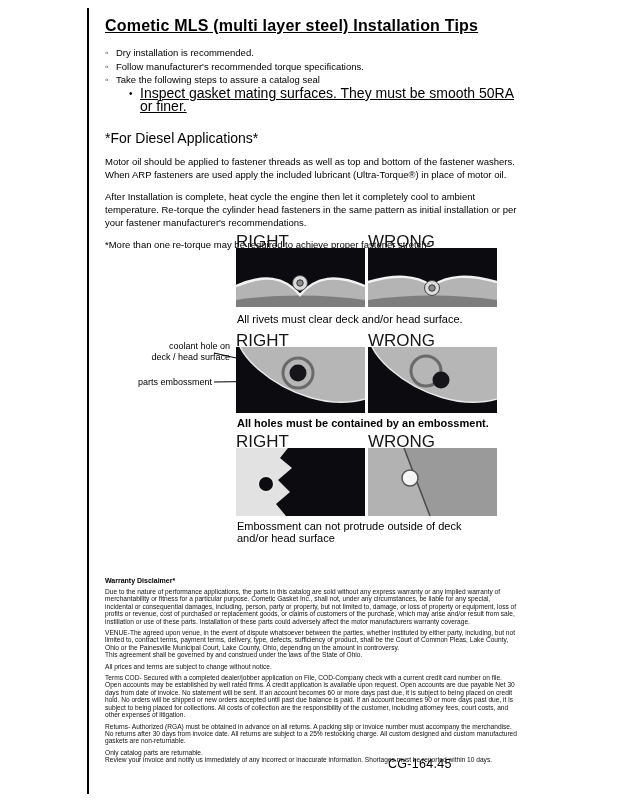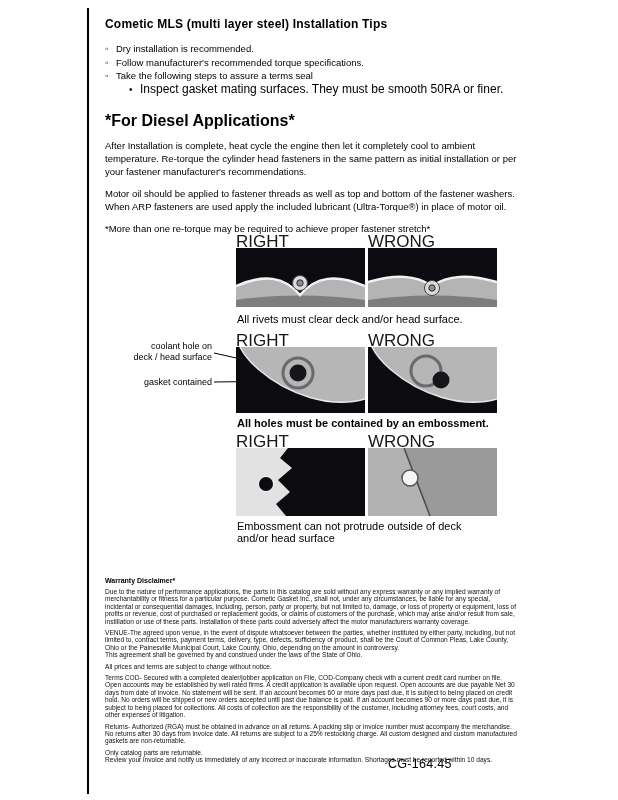--- a/index.html
+++ b/index.html
@@ -5,30 +5,30 @@
   * { margin:0; padding:0; box-sizing:border-box; }
   html,body { background:#ffffff; }
   body {
     width:618px; height:800px; position:relative; overflow:hidden;
     font-family:"Liberation Sans", sans-serif; color:#000;
   }
   .page { position:absolute; inset:0; background:#ffffff; }
   .left-rule { position:absolute; left:87px; top:8px; width:2px; height:786px; background:#000; }
 
   .content { position:absolute; left:105px; top:17px; width:418px; }
-  .title { font-size:12px; font-weight:bold; letter-spacing:.2px; }
+  .title { font-size:16px; font-weight:bold; text-decoration:underline; letter-spacing:.2px; }
 
   ul.tips { list-style:none; margin-top:11px; }
   ul.tips > li { font-size:9.5px; line-height:13.5px; padding-left:11px; position:relative; }
   ul.tips > li::before { content:"◦"; position:absolute; left:0; top:0; font-size:10px; }
   ul.subtips { list-style:none; margin-left:13px; }
-  ul.subtips > li { font-size:12px; line-height:13.5px; padding-left:11px; position:relative; }
+  ul.subtips > li { font-size:14px; line-height:13.5px; padding-left:11px; position:relative;text-decoration:underline; }
   ul.subtips > li::before { content:"•"; position:absolute; left:0; top:0; font-size:10px; }
 
-  .diesel-heading { font-size:16px; font-weight:bold; margin-top:16px; }
+  .diesel-heading { font-size:14px; font-weight:normal; margin-top:16px; }
   .body-p { font-size:9.5px; line-height:13px; margin-top:9px; width:416px; }
 
   .figures { position:absolute; left:0; top:231px; width:618px; height:320px; }
   .fig-label { position:absolute; width:129px; text-align:left; font-size:17px; color:#161616; }
   .panel { position:absolute; width:129px; }
   .panel svg { display:block; }
   .fig-caption { position:absolute; left:237px; width:280px; font-size:11px; line-height:12px; }
   .pre { white-space:pre-line; }
   .callout { position:absolute; font-size:9px; line-height:11px; text-align:right; color:#000; }
   .callout-lines { position:absolute; left:0; top:0; pointer-events:none; }
@@ -44,30 +44,30 @@
 
 <div class="page">
   <div class="left-rule"></div>
 
   <div class="content">
     <h1 class="title">Cometic MLS (multi layer steel) Installation Tips</h1>
 
     <ul class="tips">
       <li><span>Dry installation is recommended.</span></li>
       <li><span>Follow manufacturer's recommended torque specifications.</span></li>
-      <li><span>Take the following steps to assure a terms seal</span>
+      <li><span>Take the following steps to assure a catalog seal</span>
         <ul class="subtips">
           <li><span>Inspect gasket mating surfaces.  They must be smooth 50RA or finer.</span></li>
         </ul>
       </li>
     </ul>
 
     <h2 class="diesel-heading">*For Diesel Applications*</h2>
+    <p class="body-p">Motor oil should be applied to fastener threads as well as top and bottom of the fastener washers. When ARP fasteners are used apply the included lubricant (Ultra-Torque®) in place of motor oil.</p>
     <p class="body-p">After Installation is complete, heat cycle the engine then let it completely cool to ambient temperature. Re-torque the cylinder head fasteners in the same pattern as initial installation or per your fastener manufacturer's recommendations.</p>
-    <p class="body-p">Motor oil should be applied to fastener threads as well as top and bottom of the fastener washers. When ARP fasteners are used apply the included lubricant (Ultra-Torque®) in place of motor oil.</p>
     <p class="body-p">*More than one re-torque may be required to achieve proper fastener stretch*</p>
   </div>
 
   <div class="figures">
 
     <div class="fig-label" style="left:236px; top:1px;">RIGHT</div>
     <div class="fig-label" style="left:368px; top:1px;">WRONG</div>
 
     <div class="panel" style="left:236px; top:17px;">
       <svg width="129" height="59" viewBox="0 0 129 59">
@@ -87,23 +87,23 @@
         <path d="M0,34 C28,26 48,27 64,38 C80,27 100,26 129,34" fill="none" stroke="#f2f2f2" stroke-width="2.5"></path>
         <circle cx="64" cy="40" r="7.5" fill="#dcdcdc" stroke="#444" stroke-width="1"></circle>
         <circle cx="64" cy="40" r="3.2" fill="#8f8f8f" stroke="#333" stroke-width="1"></circle>
       </svg>
     </div>
     <div class="fig-caption" style="top:82px;">All rivets must clear deck and/or head surface.</div>
 
     <div class="fig-label" style="left:236px; top:100px;">RIGHT</div>
     <div class="fig-label" style="left:368px; top:100px;">WRONG</div>
 
-    <div class="callout pre" style="left:98px; top:110px; width:114px;">coolant hole on
+    <div class="callout pre" style="left:116px; top:110px; width:114px;">coolant hole on
 deck / head surface</div>
-    <div class="callout" style="left:88px; top:146px; width:124px;">gasket contained</div>
+    <div class="callout" style="left:88px; top:146px; width:124px;">parts embossment</div>
     <svg class="callout-lines" width="618" height="320">
       <line x1="214" y1="122" x2="294" y2="140" stroke="#000" stroke-width="1"></line>
       <line x1="214" y1="151" x2="285" y2="150" stroke="#000" stroke-width="1"></line>
     </svg>
 
     <div class="panel" style="left:236px; top:116px;">
       <svg width="129" height="66" viewBox="0 0 129 66">
         <rect width="129" height="66" fill="#0b0b10"></rect>
         <path d="M4,0 L129,0 L129,52 C95,62 52,48 22,22 C14,15 8,8 4,0 Z" fill="#b6b6b6"></path>
         <path d="M4,0 C8,8 14,15 22,22 C52,48 95,62 129,52" fill="none" stroke="#e8e8e8" stroke-width="1.5"></path>

